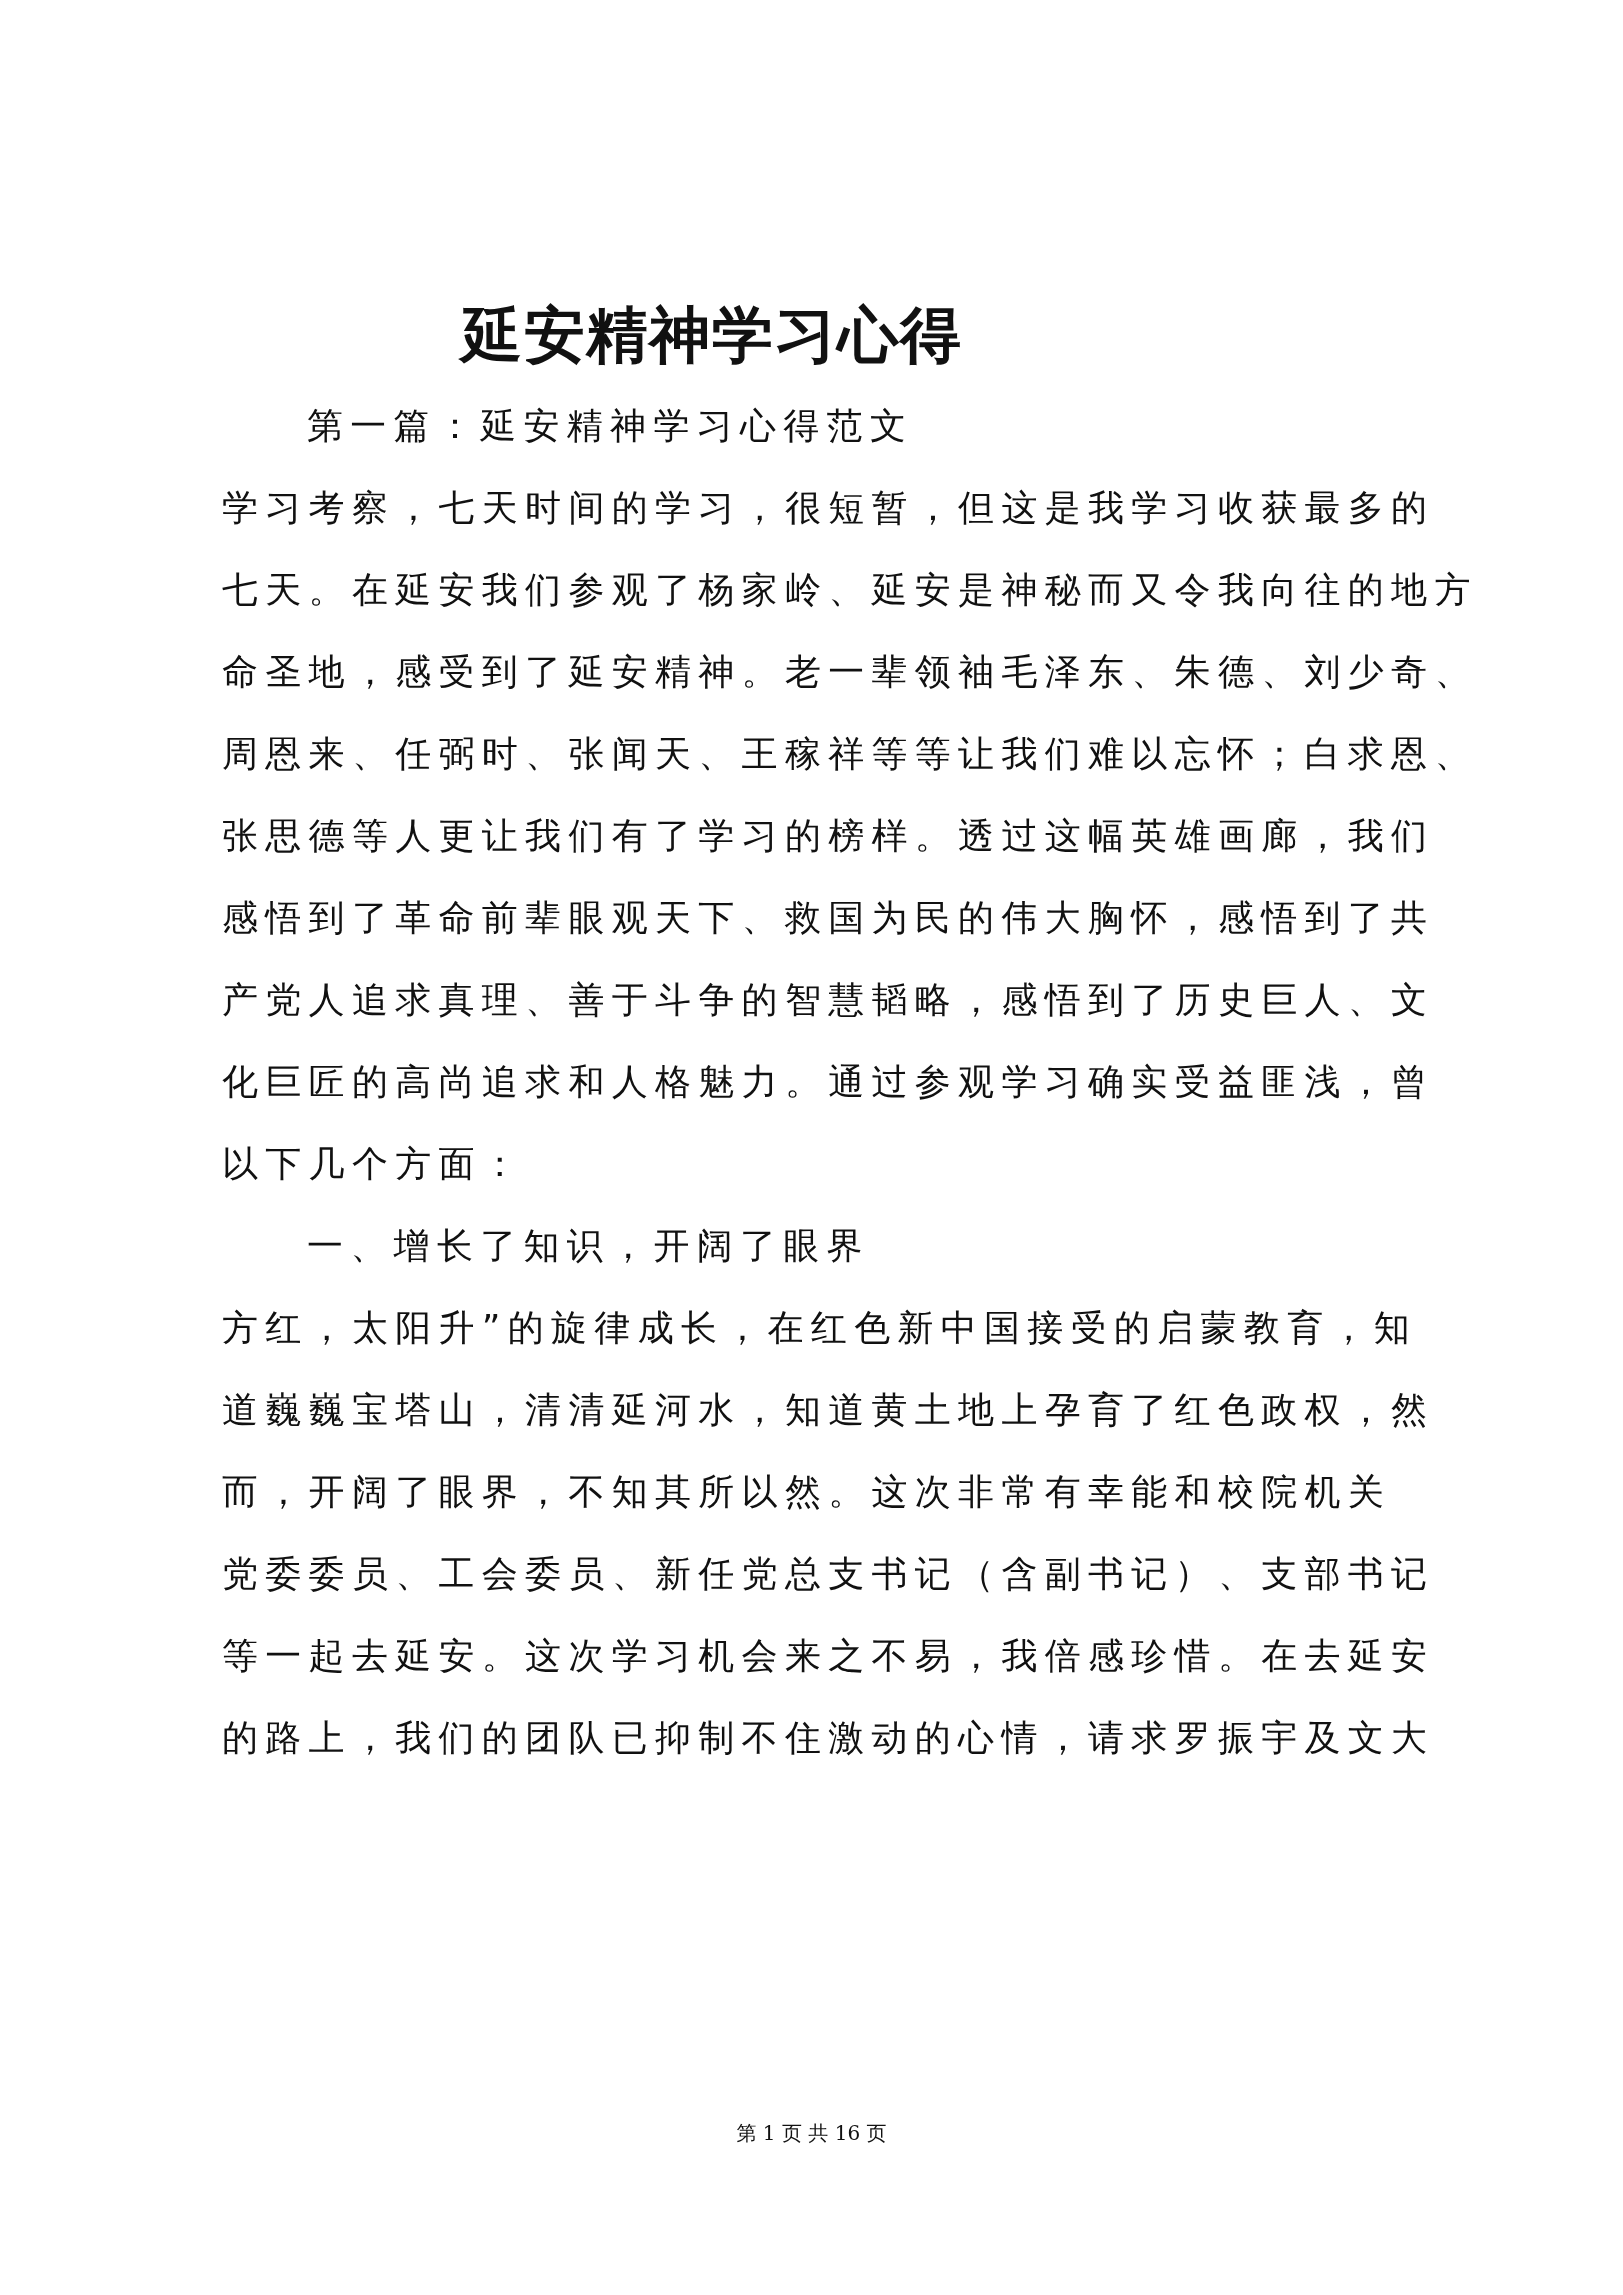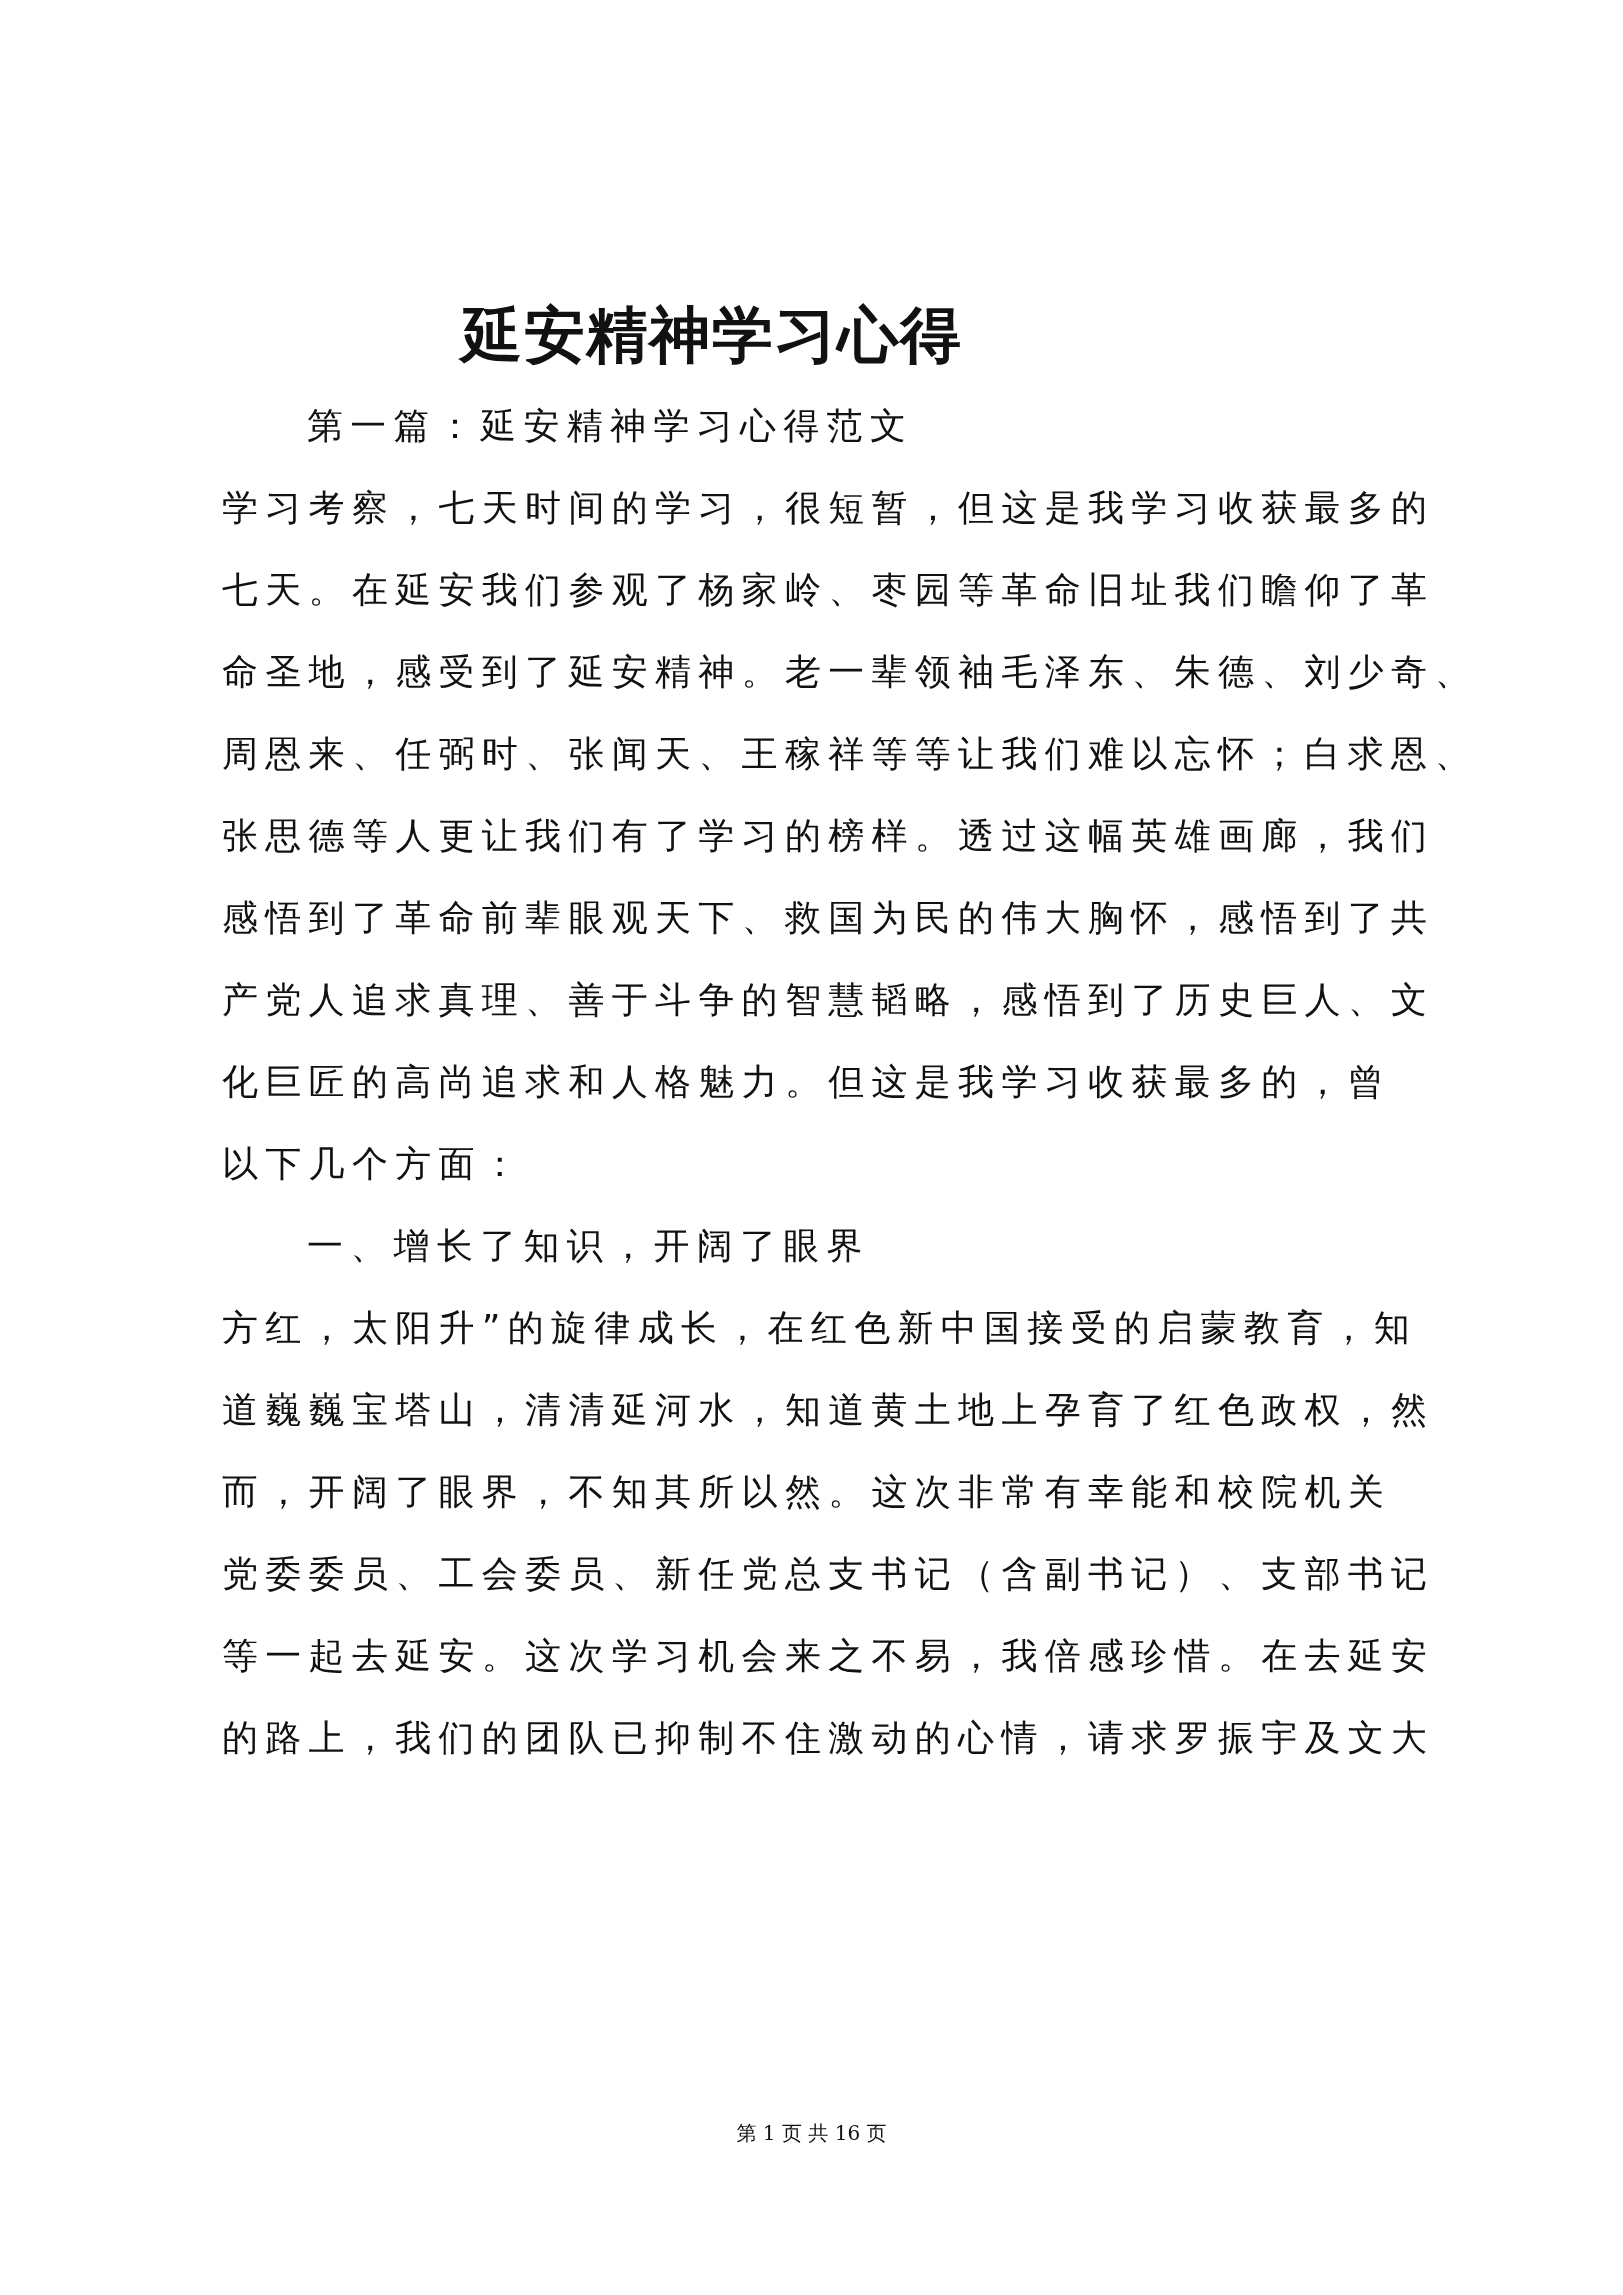--- a/index.html
+++ b/index.html
@@ -18,27 +18,27 @@
 </style>
 </head>
 <body>
 
 <div class="page">
   <div class="title">延安精神学习心得</div>
 
   <div class="body">
     <div class="line indent">第一篇：延安精神学习心得范文</div>
     <div class="line">学习考察，七天时间的学习，很短暂，但这是我学习收获最多的</div>
-    <div class="line">七天。在延安我们参观了杨家岭、枣园等革命旧址我们瞻仰了革</div>
+    <div class="line">七天。在延安我们参观了杨家岭、延安是神秘而又令我向往的地方</div>
     <div class="line">命圣地，感受到了延安精神。老一辈领袖毛泽东、朱德、刘少奇、</div>
     <div class="line">周恩来、任弼时、张闻天、王稼祥等等让我们难以忘怀；白求恩、</div>
     <div class="line">张思德等人更让我们有了学习的榜样。透过这幅英雄画廊，我们</div>
     <div class="line">感悟到了革命前辈眼观天下、救国为民的伟大胸怀，感悟到了共</div>
     <div class="line">产党人追求真理、善于斗争的智慧韬略，感悟到了历史巨人、文</div>
-    <div class="line">化巨匠的高尚追求和人格魅力。但这是我学习收获最多的，曾</div>
+    <div class="line">化巨匠的高尚追求和人格魅力。通过参观学习确实受益匪浅，曾</div>
     <div class="line">以下几个方面：</div>
     <div class="line indent">一、增长了知识，开阔了眼界</div>
     <div class="line">方红，太阳升”的旋律成长，在红色新中国接受的启蒙教育，知</div>
     <div class="line">道巍巍宝塔山，清清延河水，知道黄土地上孕育了红色政权，然</div>
     <div class="line">而，开阔了眼界，不知其所以然。这次非常有幸能和校院机关</div>
     <div class="line">党委委员、工会委员、新任党总支书记（含副书记）、支部书记</div>
     <div class="line">等一起去延安。这次学习机会来之不易，我倍感珍惜。在去延安</div>
     <div class="line">的路上，我们的团队已抑制不住激动的心情，请求罗振宇及文大</div>
   </div>
 

